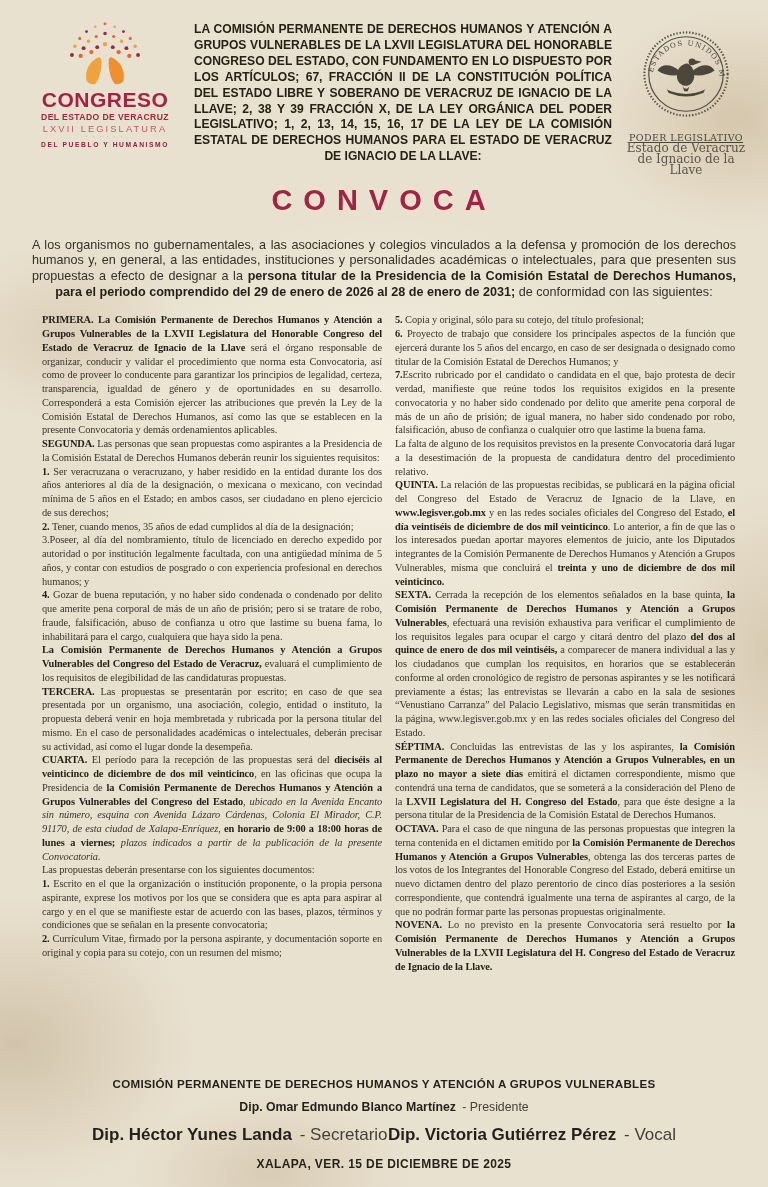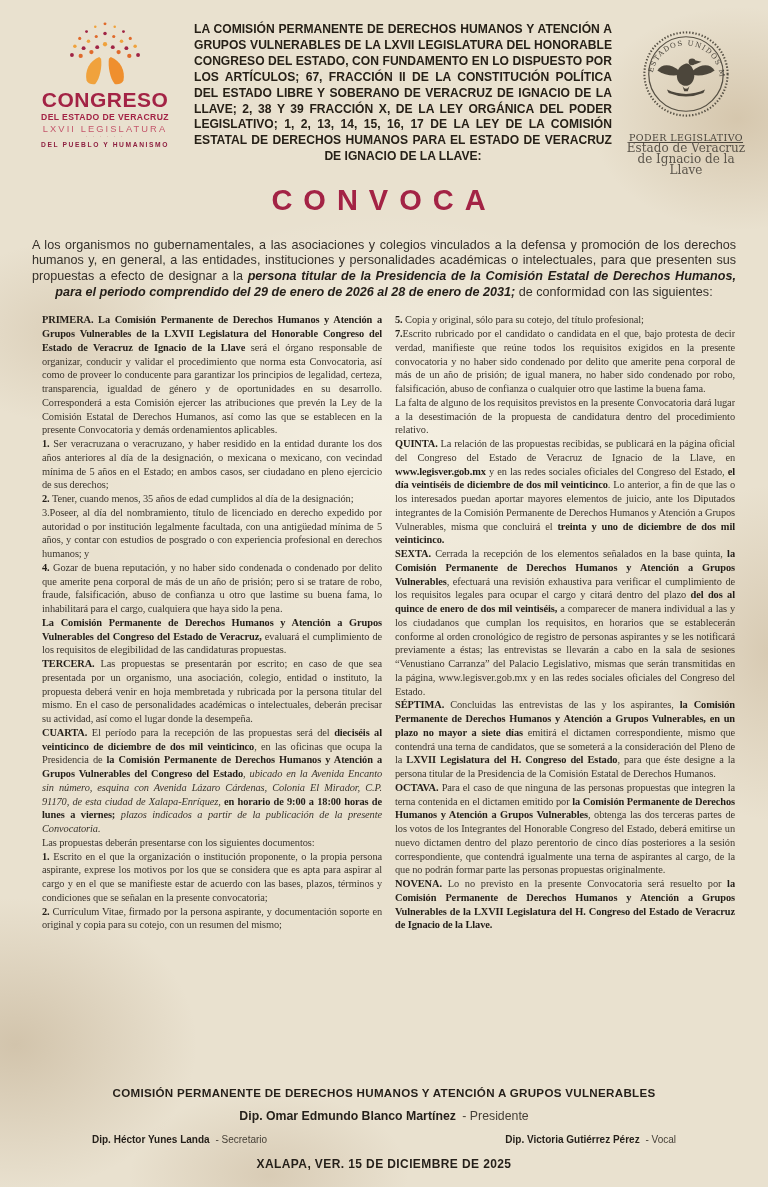--- a/index.html
+++ b/index.html
@@ -27,34 +27,34 @@
   .lg-motto{font-weight:700;font-size:6.7px;color:#8e2040;letter-spacing:1.6px;margin-top:3px;}
   .statement{flex:1;margin:8px 14px 0 18px;font-weight:700;font-size:12.1px;line-height:15.9px;
     text-align:justify;text-align-last:center;color:#262017;}
   .sealBlock{width:120px;flex:0 0 auto;text-align:center;padding-top:8px;}
   .seal-cap1{font-family:"DejaVu Serif",serif;font-size:9.5px;color:#4a453c;letter-spacing:.4px;margin-top:2px;text-decoration:underline;}
   .seal-cap2{font-family:"DejaVu Serif",serif;font-size:12px;color:#5a544a;line-height:11px;}
   
   .convoca{ text-align:center;color:#a32345;font-weight:600;font-size:29px;letter-spacing:11px;
     margin:10px 0 2px;line-height:1;}
   .intro{margin:8px 32px 0;font-size:12.6px;line-height:15.8px;text-align:justify;text-align-last:center;color:#35302a;}
-  .intro .b{font-weight:700;color:#241f19;font-style:italic;}
+  .intro .b{font-weight:700;color:#241f19;}
   .bases{ text-align:center;color:#a32345;font-weight:700;font-size:24px;letter-spacing:9px;margin:7px 0 7px;line-height:1;}
   
   .columns{display:flex;gap:13px;padding:0 33px 0 42px;height:824px;overflow:hidden;font-family:Liberation Serif, serif;}
   .col{flex:1;min-width:0;overflow:hidden;}
   .col p.par{margin:0;font-size:10.4px;line-height:13.75px;letter-spacing:-.1px;
     text-align:justify;color:#3a342c;}
   .col .b{font-weight:700;color:#231e18;}
   .col .i{font-style:italic;}
   
   .footer{margin-top:auto;padding:0 30px 16px;text-align:center;color:#241f19;}
   .f-comm{font-weight:700;font-size:11.6px;letter-spacing:.3px;}
   .f-pres{margin-top:10px;font-size:12.3px;}
-  .f-row{display:flex;justify-content:space-between;margin-top:11px;padding:0 62px;font-size:10px;}
+  .f-row{display:flex;justify-content:space-between;margin-top:11px;padding:0 62px;font-size:17px;}
   .nm{font-weight:700;}
   .rl{font-weight:400;color:#453f36;margin-left:3px;}
   .f-date{margin-top:12px;font-weight:700;font-size:12px;letter-spacing:.4px;}
 </style>
 </head>
 <body>
 
 <div class="page">
 
   <div class="hdr">
@@ -126,33 +126,35 @@
 
   <div class="convoca">CONVOCA</div>
   <div class="intro">
       <p class="par"><span>A los organismos no gubernamentales, a las asociaciones y colegios vinculados a la defensa y promoción de los derechos humanos y, en general, a las entidades, instituciones y personalidades académicas o intelectuales, para que presenten sus propuestas a efecto de designar a la </span><span class="b">persona titular de la Presidencia de la Comisión Estatal de Derechos Humanos, para el periodo comprendido del 29 de enero de 2026 al 28 de enero de 2031;</span><span> de conformidad con las siguientes:</span></p>
     </div>
 
 
   <div class="columns">
     <div class="col">
         <p class="par"><span class="b">PRIMERA. La Comisión Permanente de Derechos Humanos y Atención a Grupos Vulnerables de la LXVII Legislatura del Honorable Congreso del Estado de Veracruz de Ignacio de la Llave</span><span> será el órgano responsable de organizar, conducir y validar el procedimiento que norma esta Convocatoria, así como de proveer lo conducente para garantizar los principios de legalidad, certeza, transparencia, igualdad de género y de oportunidades en su desarrollo. Corresponderá a esta Comisión ejercer las atribuciones que prevén la Ley de la Comisión Estatal de Derechos Humanos, así como las que se establecen en la presente Convocatoria y demás ordenamientos aplicables.</span></p>
+        <p class="par"><span class="b">SEGUNDA.</span><span> Las personas que sean propuestas como aspirantes a la Presidencia de la Comisión Estatal de Derechos Humanos deberán reunir los siguientes requisitos:</span></p>
         <p class="par"><span class="b">1.</span><span> Ser veracruzana o veracruzano, y haber residido en la entidad durante los dos años anteriores al día de la designación, o mexicana o mexicano, con vecindad mínima de 5 años en el Estado; en ambos casos, ser ciudadano en pleno ejercicio de sus derechos;</span></p>
         <p class="par"><span class="b">2.</span><span> Tener, cuando menos, 35 años de edad cumplidos al día de la designación;</span></p>
         <p class="par"><span>3.Poseer, al día del nombramiento, título de licenciado en derecho expedido por autoridad o por institución legalmente facultada, con una antigüedad mínima de 5 años, y contar con estudios de posgrado o con experiencia profesional en derechos humanos; y</span></p>
         <p class="par"><span class="b">4.</span><span> Gozar de buena reputación, y no haber sido condenada o condenado por delito que amerite pena corporal de más de un año de prisión; pero si se tratare de robo, fraude, falsificación, abuso de confianza u otro que lastime su buena fama, lo inhabilitará para el cargo, cualquiera que haya sido la pena.</span></p>
         <p class="par"><span class="b">La Comisión Permanente de Derechos Humanos y Atención a Grupos Vulnerables del Congreso del Estado de Veracruz,</span><span> evaluará el cumplimiento de los requisitos de elegibilidad de las candidaturas propuestas.</span></p>
         <p class="par"><span class="b">TERCERA.</span><span> Las propuestas se presentarán por escrito; en caso de que sea presentada por un organismo, una asociación, colegio, entidad o instituto, la propuesta deberá venir en hoja membretada y rubricada por la persona titular del mismo. En el caso de personalidades académicas o intelectuales, deberán precisar su actividad, así como el lugar donde la desempeña.</span></p>
         <p class="par"><span class="b">CUARTA.</span><span> El período para la recepción de las propuestas será del </span><span class="b">dieciséis al veinticinco de diciembre de dos mil veinticinco</span><span>, en las oficinas que ocupa la Presidencia de </span><span class="b">la Comisión Permanente de Derechos Humanos y Atención a Grupos Vulnerables del Congreso del Estado</span><span>, </span><span class="i">ubicado en la Avenida Encanto sin número, esquina con Avenida Lázaro Cárdenas, Colonia El Mirador, C.P. 91170, de esta ciudad de Xalapa-Enríquez,</span><span class="b"> en horario de 9:00 a 18:00 horas de lunes a viernes;</span><span class="i"> plazos indicados a partir de la publicación de la presente Convocatoria.</span></p>
         <p class="par"><span>Las propuestas deberán presentarse con los siguientes documentos:</span></p>
         <p class="par"><span class="b">1.</span><span> Escrito en el que la organización o institución proponente, o la propia persona aspirante, exprese los motivos por los que se considera que es apta para aspirar al cargo y en el que se manifieste estar de acuerdo con las bases, plazos, términos y condiciones que se señalan en la presente convocatoria;</span></p>
         <p class="par"><span class="b">2.</span><span> Currículum Vitae, firmado por la persona aspirante, y documentación soporte en original y copia para su cotejo, con un resumen del mismo;</span></p>
       </div>
     <div class="col">
         <p class="par"><span class="b">5.</span><span> Copia y original, sólo para su cotejo, del título profesional;</span></p>
+        <p class="par"><span class="b">6.</span><span> Proyecto de trabajo que considere los principales aspectos de la función que ejercerá durante los 5 años del encargo, en caso de ser designada o designado como titular de la Comisión Estatal de Derechos Humanos; y</span></p>
         <p class="par"><span class="b">7.</span><span>Escrito rubricado por el candidato o candidata en el que, bajo protesta de decir verdad, manifieste que reúne todos los requisitos exigidos en la presente convocatoria y no haber sido condenado por delito que amerite pena corporal de más de un año de prisión; de igual manera, no haber sido condenado por robo, falsificación, abuso de confianza o cualquier otro que lastime la buena fama.</span></p>
         <p class="par"><span>La falta de alguno de los requisitos previstos en la presente Convocatoria dará lugar a la desestimación de la propuesta de candidatura dentro del procedimiento relativo.</span></p>
         <p class="par"><span class="b">QUINTA.</span><span> La relación de las propuestas recibidas, se publicará en la página oficial del Congreso del Estado de Veracruz de Ignacio de la Llave, en </span><span class="b">www.legisver.gob.mx</span><span> y en las redes sociales oficiales del Congreso del Estado, </span><span class="b">el día veintiséis de diciembre de dos mil veinticinco</span><span>. Lo anterior, a fin de que las o los interesados puedan aportar mayores elementos de juicio, ante los Diputados integrantes de la Comisión Permanente de Derechos Humanos y Atención a Grupos Vulnerables, misma que concluirá el </span><span class="b">treinta y uno de diciembre de dos mil veinticinco.</span></p>
         <p class="par"><span class="b">SEXTA.</span><span> Cerrada la recepción de los elementos señalados en la base quinta, </span><span class="b">la Comisión Permanente de Derechos Humanos y Atención a Grupos Vulnerables</span><span>, efectuará una revisión exhaustiva para verificar el cumplimiento de los requisitos legales para ocupar el cargo y citará dentro del plazo </span><span class="b">del dos al quince de enero de dos mil veintiséis,</span><span> a comparecer de manera individual a las y los ciudadanos que cumplan los requisitos, en horarios que se establecerán conforme al orden cronológico de registro de personas aspirantes y se les notificará previamente a éstas; las entrevistas se llevarán a cabo en la sala de sesiones “Venustiano Carranza” del Palacio Legislativo, mismas que serán transmitidas en la página, www.legisver.gob.mx y en las redes sociales oficiales del Congreso del Estado.</span></p>
         <p class="par"><span class="b">SÉPTIMA.</span><span> Concluidas las entrevistas de las y los aspirantes, </span><span class="b">la Comisión Permanente de Derechos Humanos y Atención a Grupos Vulnerables, en un plazo no mayor a siete días</span><span> emitirá el dictamen correspondiente, mismo que contendrá una terna de candidatos, que se someterá a la consideración del Pleno de la </span><span class="b">LXVII Legislatura del H. Congreso del Estado</span><span>, para que éste designe a la persona titular de la Presidencia de la Comisión Estatal de Derechos Humanos.</span></p>
         <p class="par"><span class="b">OCTAVA.</span><span> Para el caso de que ninguna de las personas propuestas que integren la terna contenida en el dictamen emitido por </span><span class="b">la Comisión Permanente de Derechos Humanos y Atención a Grupos Vulnerables</span><span>, obtenga las dos terceras partes de los votos de los Integrantes del Honorable Congreso del Estado, deberá emitirse un nuevo dictamen dentro del plazo perentorio de cinco días posteriores a la sesión correspondiente, que contendrá igualmente una terna de aspirantes al cargo, de la que no podrán formar parte las personas propuestas originalmente.</span></p>
         <p class="par"><span class="b">NOVENA.</span><span> Lo no previsto en la presente Convocatoria será resuelto por </span><span class="b">la Comisión Permanente de Derechos Humanos y Atención a Grupos Vulnerables de la LXVII Legislatura del H. Congreso del Estado de Veracruz de Ignacio de la Llave.</span></p>
       </div>
   </div>
 

